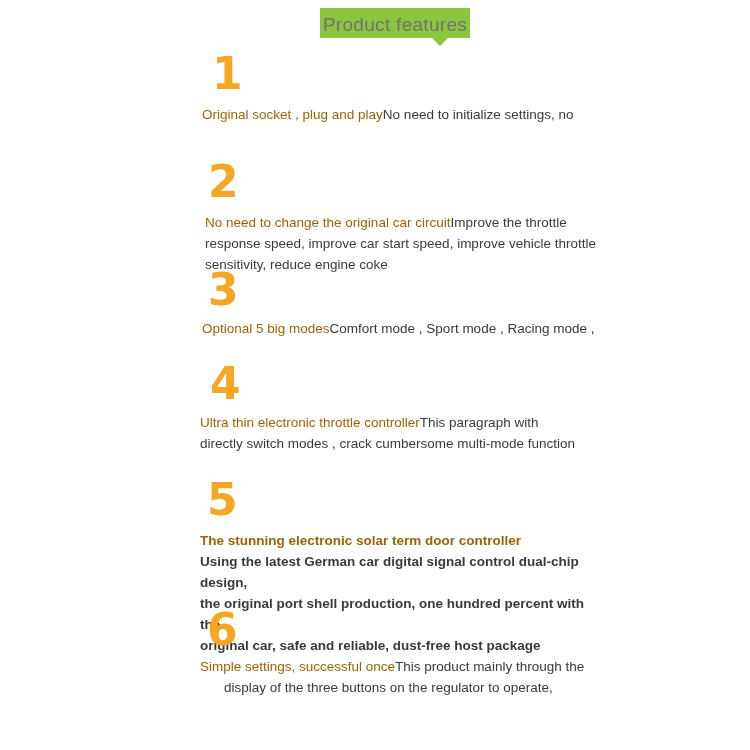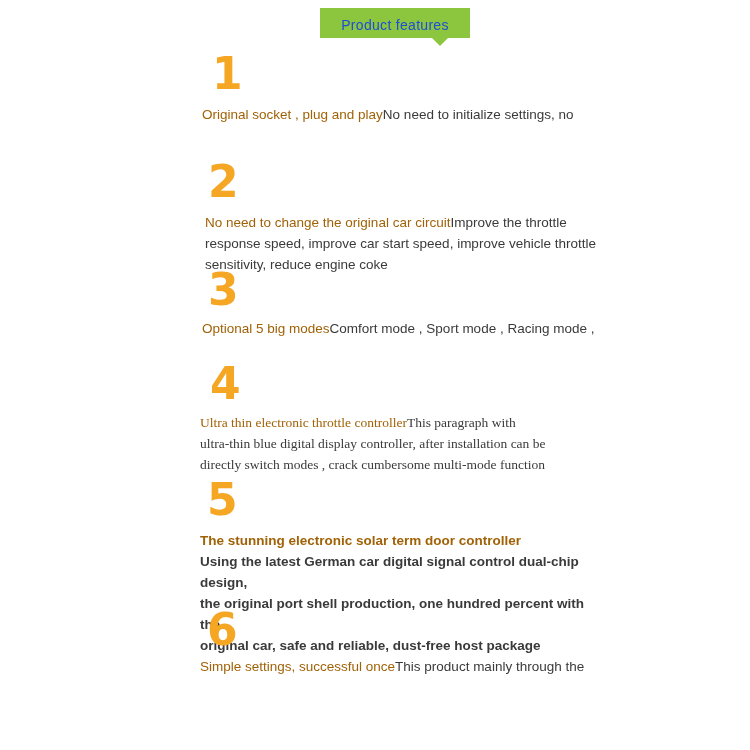--- a/index.html
+++ b/index.html
@@ -35,22 +35,22 @@
   }
   .banner-title {
     position: absolute;
     left: 0;
     top: 0;
     width: 150px;
     height: 38px;
     display: flex;
     align-items: center;
     justify-content: center;
-    color: #1d4ed8;
-    font-size: 14px;
+    color: #737373;
+    font-size: 19px;
     letter-spacing: 0.3px;
     z-index: 2;
     padding-bottom: 4px;
     box-sizing: border-box;
   }
 
   
   .feature {
     position: absolute;
     left: 0;
@@ -82,21 +82,21 @@
   #f2 { top: 160px; }
   #f2 .num { left: 208px; top: 0px; }
   #f2 .ftext { left: 205px; top: 52px; width: 395px; }
 
   #f3 { top: 268px; }
   #f3 .num { left: 208px; top: 0px; }
   #f3 .ftext { left: 202px; top: 50px; width: 400px; }
 
   #f4 { top: 362px; }
   #f4 .num { left: 210px; top: 0px; }
-  #f4 .ftext { left: 200px; top: 50px; width: 400px; font-family: Liberation Serif, serif; }
+  #f4 .ftext { left: 200px; top: 50px; width: 400px; }
 
   #f5 { top: 478px; }
   #f5 .num { left: 207px; top: 0px; }
   #f5 .ftext { left: 200px; top: 52px; width: 390px; font-weight: bold; }
 
   #f6 { top: 608px; }
   #f6 .num { left: 207px; top: 0px; }
   #f6 .ftext { left: 200px; top: 48px; width: 390px; }
 
   .line { display: block; }
@@ -135,35 +135,35 @@
     <div class="num">3</div>
     <div class="ftext">
       <span class="hl">Optional 5 big modes</span><span>Comfort mode , Sport mode , Racing mode ,</span>
     </div>
   </div>
 
   <div class="feature" id="f4">
     <div class="num">4</div>
     <div class="ftext">
       <span class="hl">Ultra thin electronic throttle controller</span><span>This paragraph with</span>
-      <span class="line">ultra-thin blue digital display controller, after installation can be</span>
       <span class="line">directly switch modes , crack cumbersome multi-mode function</span>
     </div>
   </div>
 
   <div class="feature" id="f5">
     <div class="num">5</div>
     <div class="ftext">
       <span class="line hl">The stunning electronic solar term door controller</span>
       <span class="line">Using the latest German car digital signal control dual-chip design,</span>
       <span class="line">the original port shell production, one hundred percent with the</span>
       <span class="line">original car, safe and reliable, dust-free host package</span>
     </div>
   </div>
 
   <div class="feature" id="f6">
     <div class="num">6</div>
     <div class="ftext">
       <span class="hl">Simple settings, successful once</span><span>This product mainly through the</span>
+      <span class="line indent-2">display of the three buttons on the regulator to operate,</span>
     </div>
   </div>
 
 </div>
 
 </body></html>

